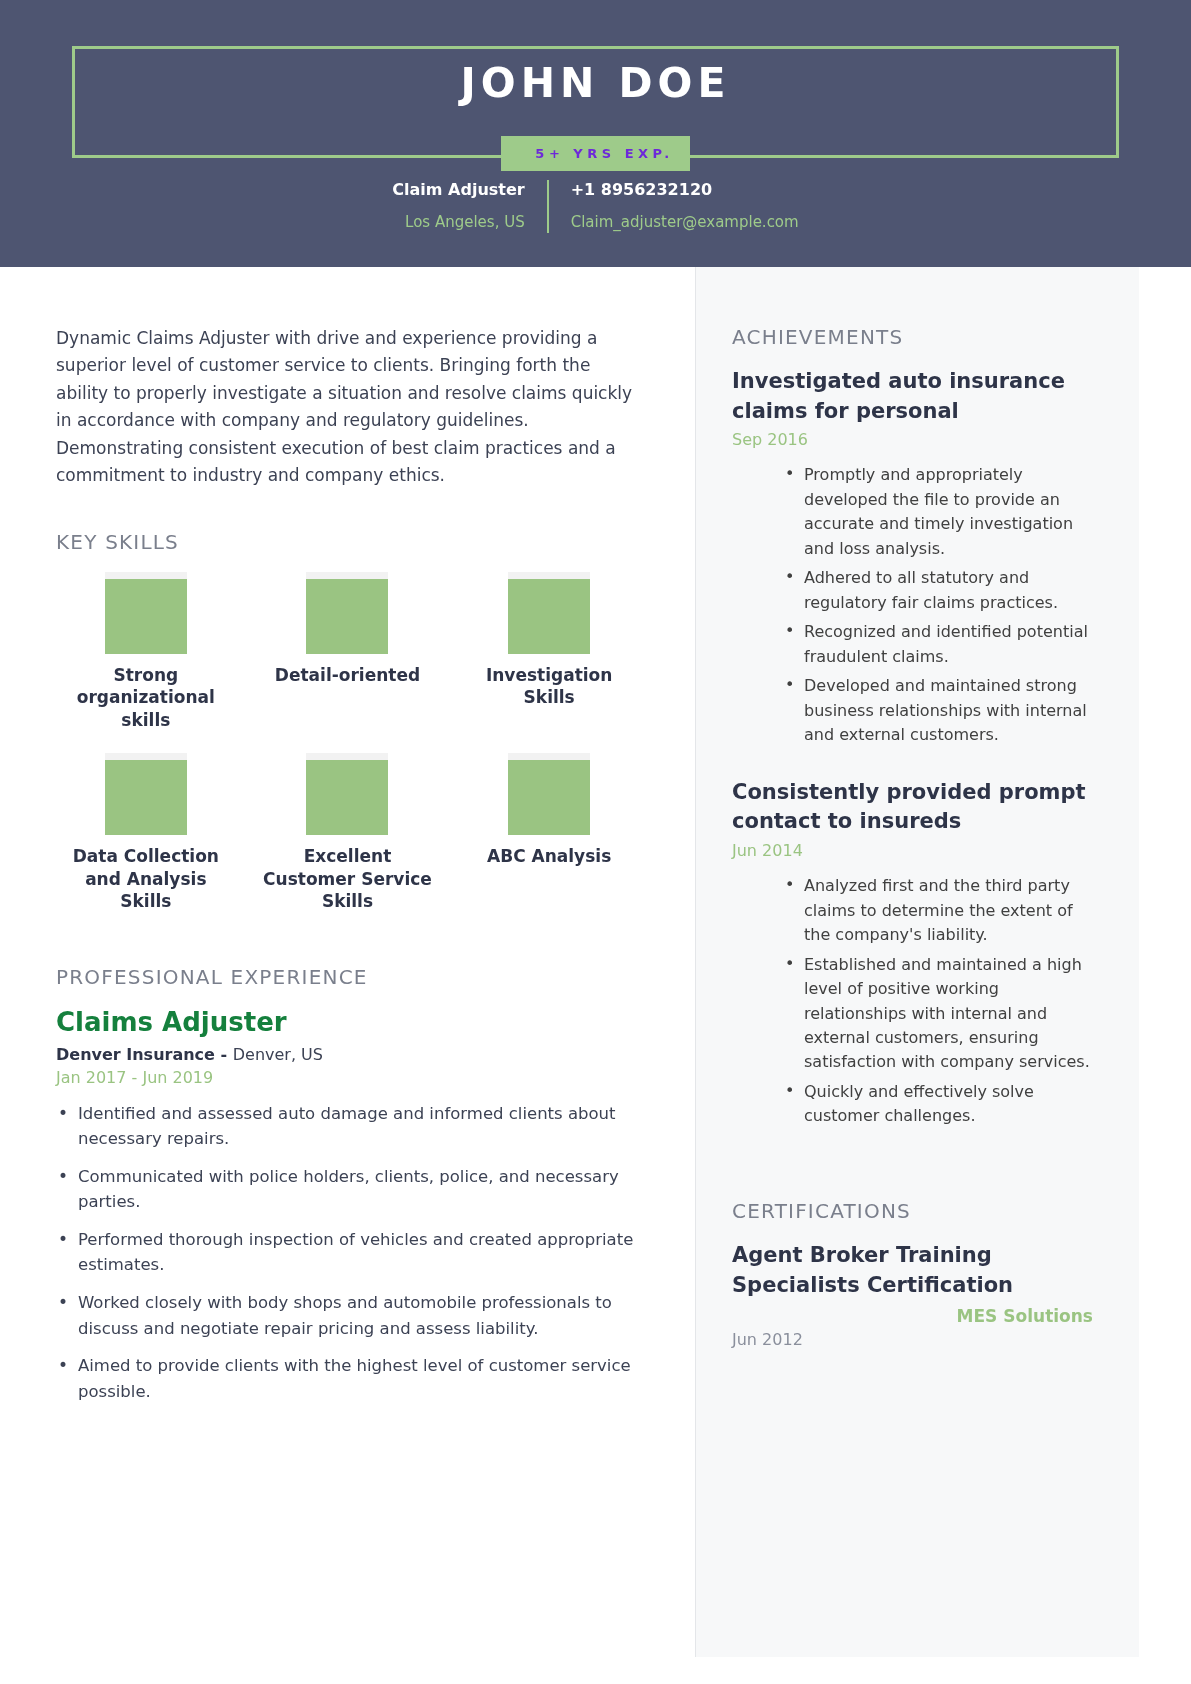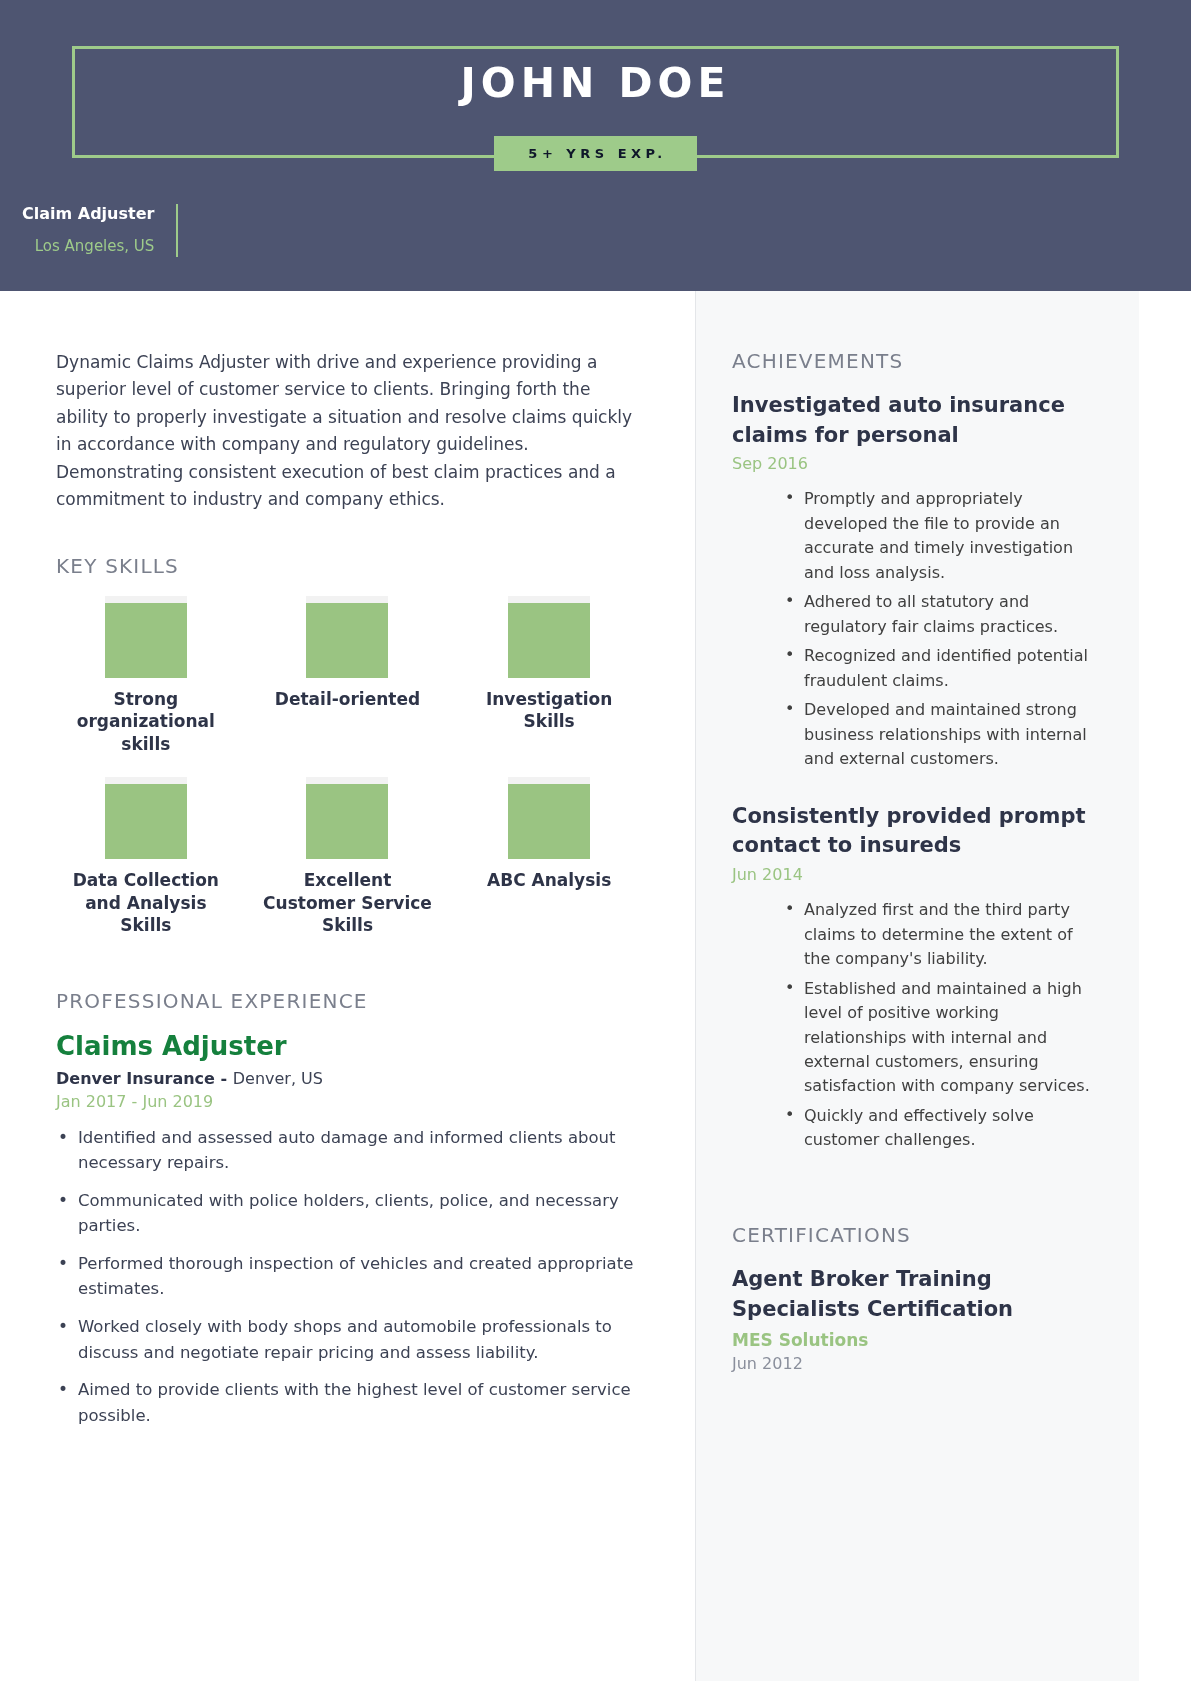--- a/index.html
+++ b/index.html
@@ -33,31 +33,32 @@
     letter-spacing: 5px;
   }
   .exp-badge-wrap {
     position: relative;
     height: 0;
     text-align: center;
   }
   .exp-badge {
     display: inline-block;
     background: #9ecb8a;
-    color: #0f172a;
+    color: #6d28d9;
     font-size: 13px;
     font-weight: bold;
     letter-spacing: 4.5px;
-    padding: 10px 30px 10px 34px;
+    padding: 10px 16px 10px 34px;
     position: relative;
     top: -22px;
   }
   .contact {
-    margin-top: 46px;
+    margin-top: 22px;
     display: flex;
+    justify-content: center;
     align-items: stretch;
   }
   .contact-col { padding: 0 22px; }
   .contact-col.left { text-align: right; }
   .contact-col.right { text-align: left; }
   .contact-divider {
     width: 2px;
     background: #9ecb8a;
     align-self: stretch;
   }
@@ -194,20 +195,21 @@
     font-size: 21px;
     font-weight: bold;
     line-height: 1.42;
     margin-bottom: 5px;
   }
   .cert-org {
     color: #9ac482;
     font-size: 17px;
     font-weight: bold;
     margin-bottom: 4px;
+    text-align: right;
   }
   .cert-date {
     color: #8a8f9c;
     font-size: 16px;
   }
   .spacer-40 { height: 40px; }
   .spacer-52 { height: 52px; }
 </style>
 </head>
 <body>
@@ -218,20 +220,24 @@
   </div>
   <div class="exp-badge-wrap">
     <span class="exp-badge">5+ YRS EXP.</span>
   </div>
   <div class="contact">
     <div class="contact-col left">
       <div class="contact-primary">Claim Adjuster</div>
       <div class="contact-secondary">Los Angeles, US</div>
     </div>
     <div class="contact-divider"></div>
+    <div class="contact-col right">
+      <div class="contact-primary">+1 8956232120</div>
+      <div class="contact-secondary">Claim_adjuster@example.com</div>
+    </div>
   </div>
 </div>
 
 <div class="body-wrap">
 
   <div class="col-main">
 
     <p class="summary">Dynamic Claims Adjuster with drive and experience providing a superior level of customer service to clients. Bringing forth the ability to properly investigate a situation and resolve claims quickly in accordance with company and regulatory guidelines. Demonstrating consistent execution of best claim practices and a commitment to industry and company ethics.</p>
 
     <div class="spacer-40"></div>

